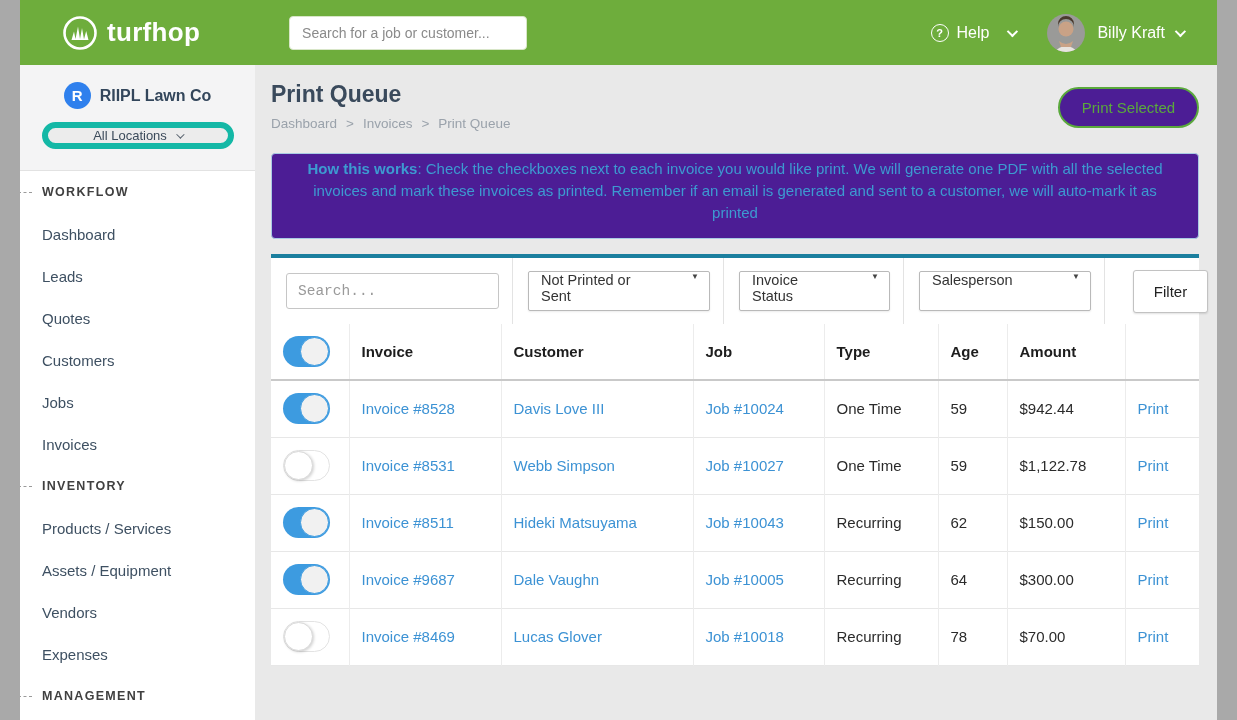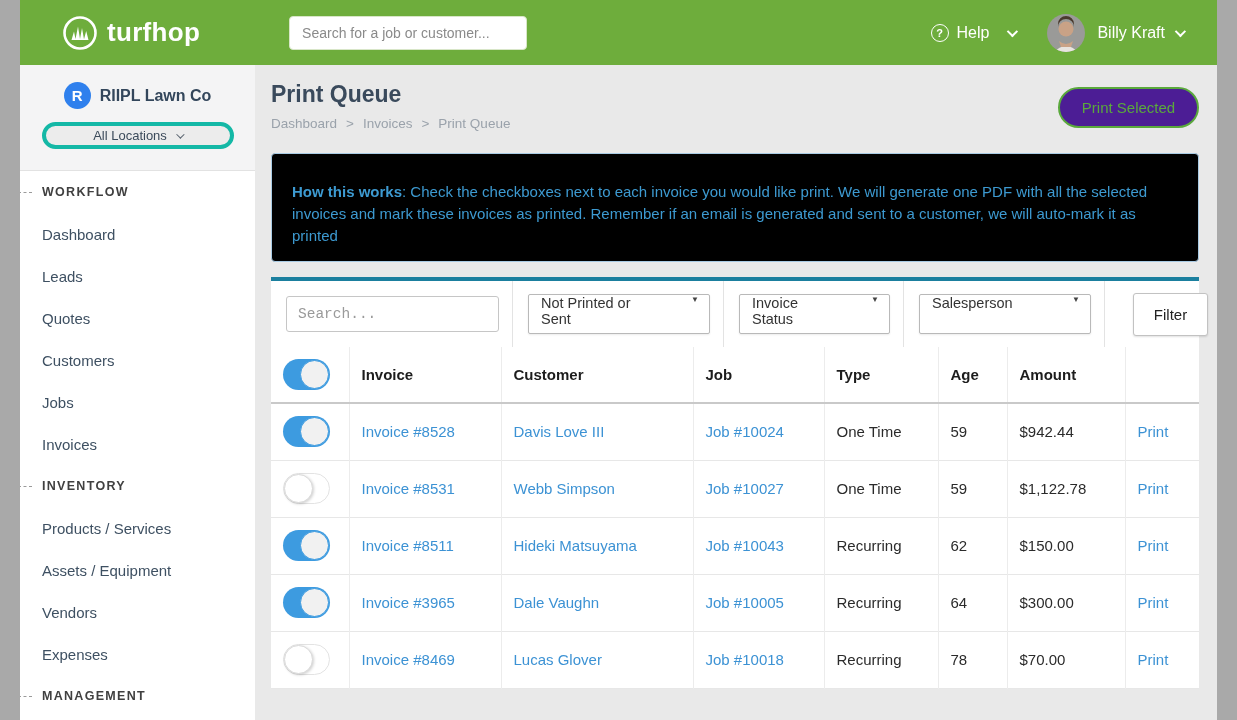--- a/index.html
+++ b/index.html
@@ -54,21 +54,21 @@
   .sidebar { width:235px; background:#fff; flex-shrink:0; display:flex; flex-direction:column; }
   .sidebar-top { height:106px; background:#f4f4f5; border-bottom:1px solid #e2e2e2; padding-top:17px; }
   .company-row { display:flex; align-items:center; justify-content:center; gap:9px; cursor:pointer; }
   .company-avatar {
     width:27px; height:27px; border-radius:50%; background:#2f80ed; color:#fff;
     font-size:15px; font-weight:bold; display:flex; align-items:center; justify-content:center;
   }
   .company-name { font-size:16px; font-weight:bold; color:#33465b; }
   .locations-pill {
     margin:13px auto 0; width:192px; height:27px; border-radius:14px;
-    background:#ececec; border:4px solid #14b8a6; display:flex; align-items:center;
+    background:#ececec; border:6px solid #14b8a6; display:flex; align-items:center;
     justify-content:center; gap:9px; font-size:13px; color:#3b4a5a; cursor:pointer;
   }
   .pill-chev { width:6px; height:6px; border-width:1.5px; margin-left:0; transform:rotate(45deg) translateY(-2px); color:#55606c; }
   .nav { flex:1; overflow:hidden; }
   .nav-row { height:42px; display:flex; align-items:center; padding-left:22px; position:relative; }
   .nav-item { font-size:15px; color:#3e5062; cursor:pointer; }
   .nav-section { font-size:12.5px; font-weight:bold; color:#404040; letter-spacing:1.3px; }
   .dashes { position:absolute; left:-2px; top:50%; width:14px; border-top:1px dashed #9a9a9a; }
 
   
@@ -76,22 +76,22 @@
   .page-head { position:relative; padding-top:16px; }
   .page-title { font-size:23px; font-weight:bold; color:#3a4a5c; }
   .breadcrumb { margin-top:8px; font-size:13.5px; color:#9aa2ab; display:flex; gap:9px; align-items:center; }
   .breadcrumb a { color:#9aa2ab; text-decoration:none; cursor:pointer; }
   .print-selected {
     position:absolute; top:22px; right:0; width:141px; height:41px; border-radius:21px;
     border:2px solid #5aa93c; color:#5aa93c; background:#4c1d95; font-size:15px; cursor:pointer;
     font-family:"Liberation Sans", sans-serif;
   }
   .info-box {
-    margin-top:22px; background:#000000; border:1px solid #a9cbe4; border-radius:4px;
-    padding:27px 20px 14px; font-size:15px; line-height:22px; color:#3d9ad1;
+    margin-top:22px; background:#4c1d95; border:1px solid #a9cbe4; border-radius:4px;
+    padding:4px 20px 14px; font-size:15px; line-height:22px; color:#3d9ad1;text-align:center;
   }
   .info-box b { color:#3d9ad1; }
 
   
   .card { margin-top:15px; background:#fff; border-top:4px solid #1b7f9e; }
   .filter-row { display:flex; align-items:center; height:66px; }
   .f-group { height:100%; display:flex; align-items:center; padding:0 13px 0 15px; border-right:1px solid #e3e3e3; }
   .f-group.last { border-right:none; padding-right:0; }
   .f-search {
     width:213px; height:36px; border:1px solid #c6c6c6; border-radius:3px; padding:0 11px;
@@ -356,21 +356,21 @@
                   <td>$150.00</td>
                   <td><a class="cell-link">Print</a></td>
                 </tr>
 
                 <tr>
                   <td>
                     <div class="toggle on">
                       <div class="knob"></div>
                     </div>
                   </td>
-                  <td><a class="cell-link">Invoice #3965</a></td>
+                  <td><a class="cell-link">Invoice #9687</a></td>
                   <td><a class="cell-link">Dale Vaughn</a></td>
                   <td><a class="cell-link">Job #10005</a></td>
                   <td>Recurring</td>
                   <td>64</td>
                   <td>$300.00</td>
                   <td><a class="cell-link">Print</a></td>
                 </tr>
 
 
                 <tr>

